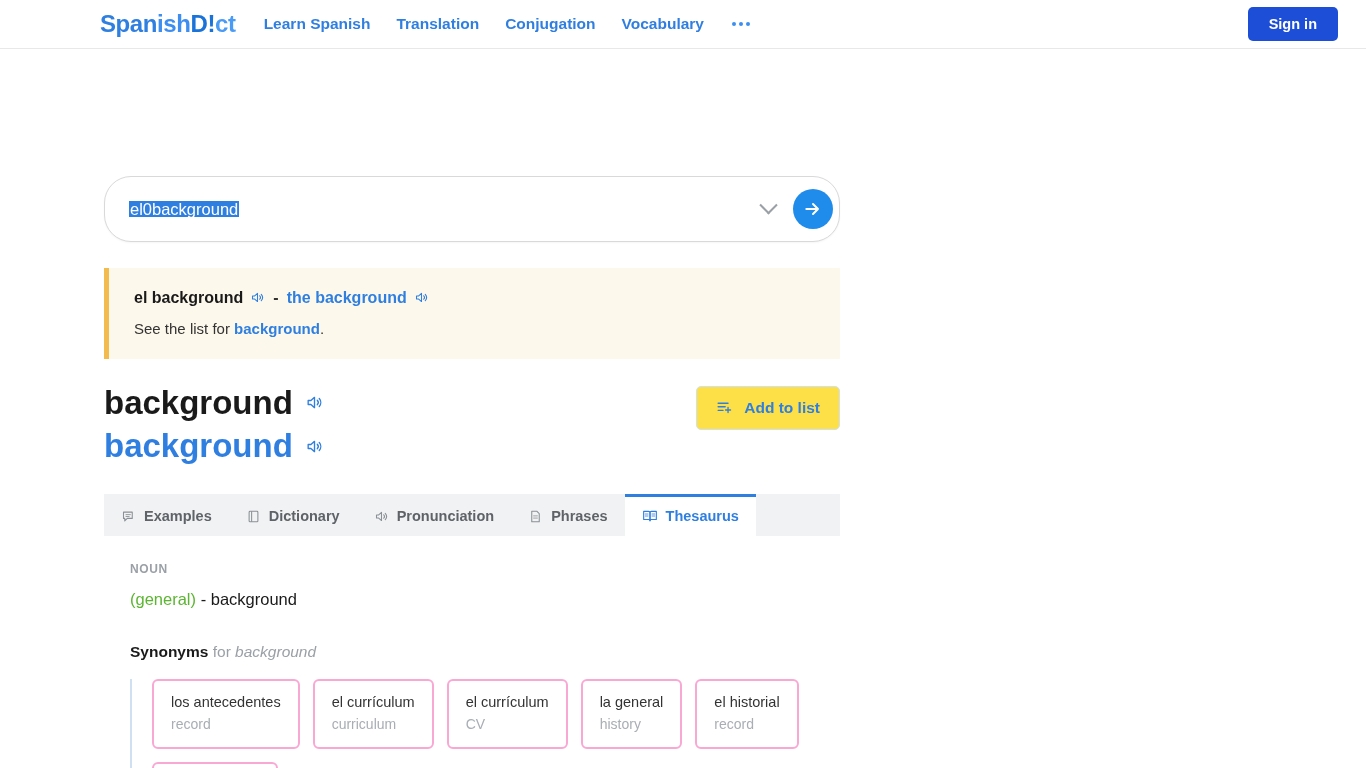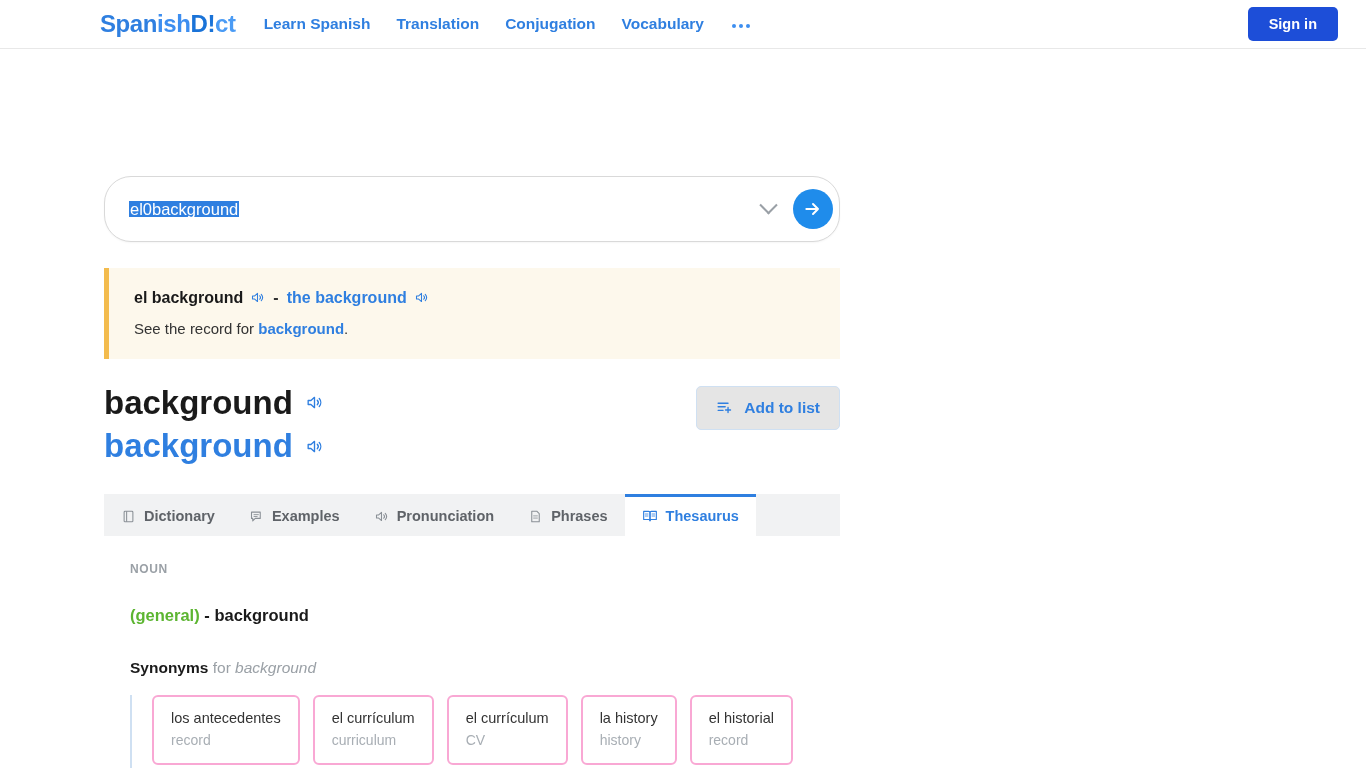--- a/index.html
+++ b/index.html
@@ -30,21 +30,21 @@
     white-space: nowrap;
     margin-right: 28px;
     cursor: pointer;
     line-height: 1;
   }
   .logo .s1 { color: #2f7fe0; }
   .logo .s2 { color: #3d8ef0; }
   .logo .s3 { color: #1a73d8; }
   .logo .s4 { color: #4a9bf5; }
 
-  .nav { display: flex; align-items: flex-end; gap: 26px; }
+  .nav { display: flex; align-items: center; gap: 26px; }
   .nav-item {
     color: #2f7fe0;
     font-size: 15.5px;
     font-weight: bold;
     cursor: pointer;
     white-space: nowrap;
     line-height: 1;
   }
   .nav-more {
     display: flex; align-items: center; gap: 3px;
@@ -131,21 +131,21 @@
   }
   .headword {
     font-size: 33px; font-weight: bold;
     display: flex; align-items: center; gap: 12px;
     line-height: 1.32;
   }
   .headword.es { color: #1a1a1a; }
   .headword.en { color: #2f7fe0; }
   .add-btn {
     margin-top: 5px;
-    background: #e5e5e5; border: 1px solid #cfe0f2; border-radius: 5px;
+    background: #fde047; border: 1px solid #cfe0f2; border-radius: 5px;
     color: #2f7fe0; font-family: inherit;
     font-size: 15.5px; font-weight: bold;
     padding: 12px 19px; cursor: pointer;
     display: flex; align-items: center; gap: 11px;
     white-space: nowrap;
   }
 
   
   .tabs {
     margin-top: 26px;
@@ -167,22 +167,22 @@
     border-top-color: #2f7fe0;
   }
 
   
   .thes { padding: 26px 0 0 26px; }
   .pos {
     font-size: 12px; font-weight: bold; color: #9aa0a6;
     letter-spacing: 0.6px;
   }
   .sense {
-    margin-top: 30px;
-    font-size: 16.5px; font-weight: bold; color: #1a1a1a;
+    margin-top: 14px;
+    font-size: 16.5px; font-weight: normal; color: #1a1a1a;
     line-height: 1.2;
   }
   .sense .gen { color: #5cb531; }
   .syn-head {
     margin-top: 33px; font-size: 15.5px; line-height: 1.2;
   }
   .syn-head b { color: #1a1a1a; font-weight: bold; }
   .syn-head .for { color: #9aa0a6; }
   .syn-head i { color: #9aa0a6; font-style: italic; }
 
@@ -252,21 +252,21 @@
       <span class="dash">-</span>
       <span class="en">the background</span>
       <span class="spk">
         <svg width="15" height="15" viewBox="0 0 24 24">
           <path d="M4 9.5h3.5L12 5.5v13L7.5 14.5H4z" fill="none" stroke="#2f7fe0" stroke-width="1.7" stroke-linejoin="round"></path>
           <path d="M15.5 9.2a4 4 0 010 5.6M18 7a7.5 7.5 0 010 10" fill="none" stroke="#2f7fe0" stroke-width="1.7" stroke-linecap="round"></path>
         </svg>
       </span>
     </div>
     <div class="notice-line2">
-      <span>See the record for</span>
+      <span>See the list for</span>
       <b>background</b><span>.</span>
     </div>
   </div>
 
   <div class="head-area">
     <div>
       <div class="headword es">
         <span>background</span>
         <span class="spk">
           <svg width="19" height="19" viewBox="0 0 24 24">
@@ -291,31 +291,31 @@
         <path d="M3 6h14M3 11h10M3 16h7" fill="none" stroke="#2f7fe0" stroke-width="1.9" stroke-linecap="round"></path>
         <path d="M17 12v7M13.5 15.5h7" fill="none" stroke="#2f7fe0" stroke-width="1.9" stroke-linecap="round"></path>
       </svg>
       <span>Add to list</span>
     </button>
   </div>
 
   <div class="tabs">
     <div class="tab">
       <svg width="15" height="15" viewBox="0 0 24 24">
+        <path d="M4 5h14v10H10l-4 4v-4H4z" fill="none" stroke="#8a9096" stroke-width="1.7" stroke-linejoin="round"></path>
+        <path d="M8 9h7M8 12h5" fill="none" stroke="#8a9096" stroke-width="1.4" stroke-linecap="round"></path>
+      </svg>
+      <span>Examples</span>
+    </div>
+    <div class="tab">
+      <svg width="15" height="15" viewBox="0 0 24 24">
         <rect x="5" y="3.5" width="14" height="17" rx="1.5" fill="none" stroke="#8a9096" stroke-width="1.7"></rect>
         <path d="M9 3.5v17" fill="none" stroke="#8a9096" stroke-width="1.7"></path>
       </svg>
       <span>Dictionary</span>
-    </div>
-    <div class="tab">
-      <svg width="15" height="15" viewBox="0 0 24 24">
-        <path d="M4 5h14v10H10l-4 4v-4H4z" fill="none" stroke="#8a9096" stroke-width="1.7" stroke-linejoin="round"></path>
-        <path d="M8 9h7M8 12h5" fill="none" stroke="#8a9096" stroke-width="1.4" stroke-linecap="round"></path>
-      </svg>
-      <span>Examples</span>
     </div>
     <div class="tab">
       <svg width="15" height="15" viewBox="0 0 24 24">
         <path d="M4 9.5h3.5L12 5.5v13L7.5 14.5H4z" fill="none" stroke="#8a9096" stroke-width="1.7" stroke-linejoin="round"></path>
         <path d="M15.5 9.2a4 4 0 010 5.6M18 7a7.5 7.5 0 010 10" fill="none" stroke="#8a9096" stroke-width="1.7" stroke-linecap="round"></path>
       </svg>
       <span>Pronunciation</span>
     </div>
     <div class="tab">
       <svg width="15" height="15" viewBox="0 0 24 24">
@@ -357,21 +357,21 @@
         </div>
         <div class="syn-card">
           <div class="syn-es">el currículum</div>
           <div class="syn-en">curriculum</div>
         </div>
         <div class="syn-card">
           <div class="syn-es">el currículum</div>
           <div class="syn-en">CV</div>
         </div>
         <div class="syn-card">
-          <div class="syn-es">la history</div>
+          <div class="syn-es">la general</div>
           <div class="syn-en">history</div>
         </div>
         <div class="syn-card">
           <div class="syn-es">el historial</div>
           <div class="syn-en">record</div>
         </div>
       </div>
       <div class="syn-row">
         <div class="syn-card">
           <div class="syn-es">el precedente</div>

